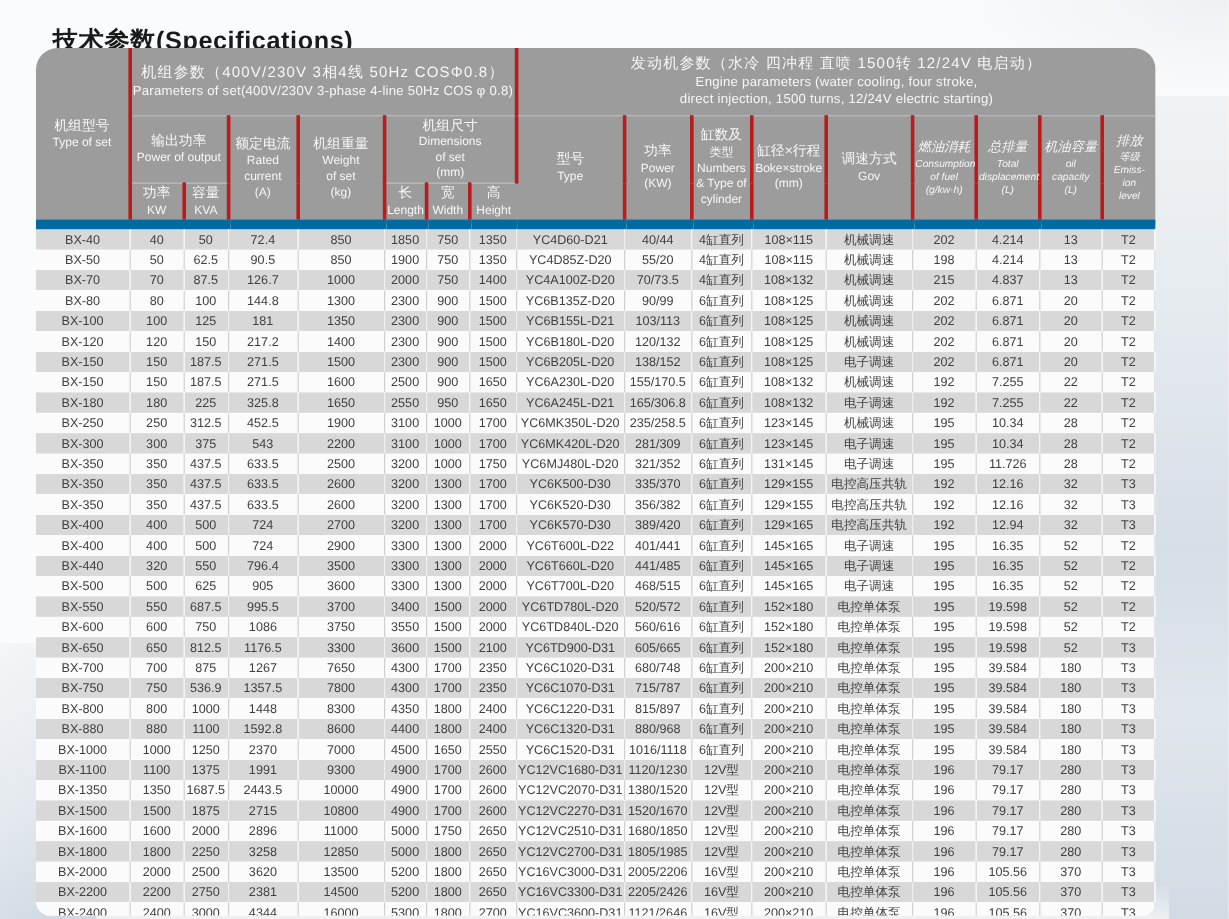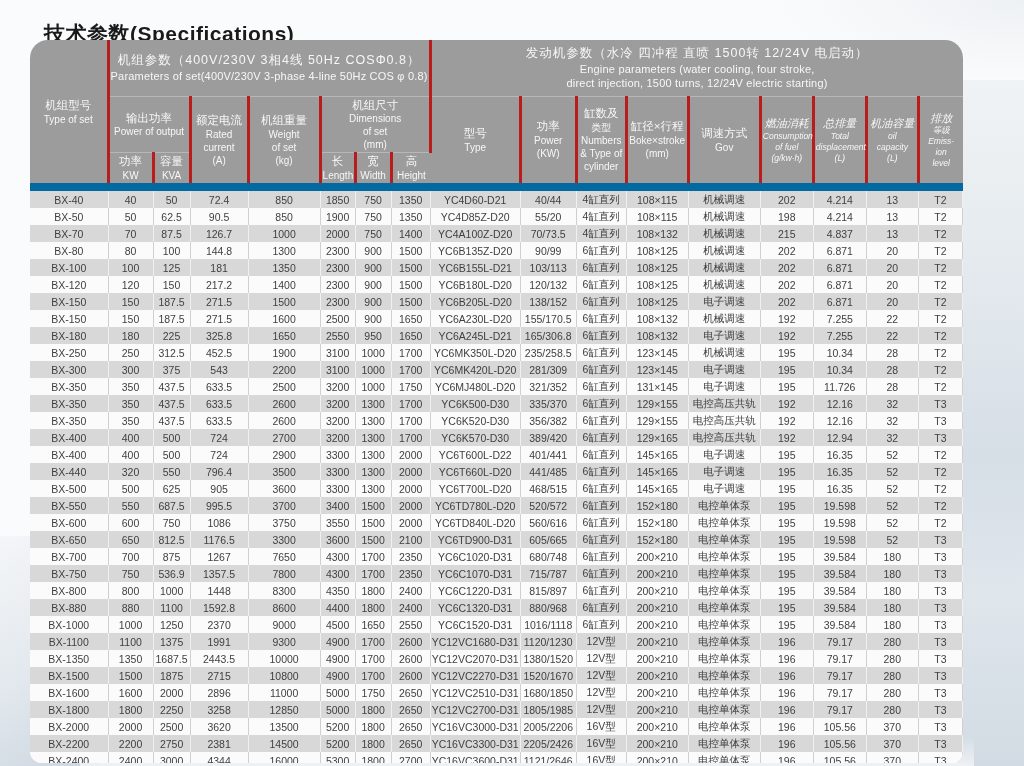--- a/index.html
+++ b/index.html
@@ -645,21 +645,21 @@
             <td>195</td>
             <td>39.584</td>
             <td>180</td>
             <td>T3</td>
           </tr>
           <tr>
             <td>BX-1000</td>
             <td>1000</td>
             <td>1250</td>
             <td>2370</td>
-            <td>9000</td>
+            <td>7000</td>
             <td>4500</td>
             <td>1650</td>
             <td>2550</td>
             <td>YC6C1520-D31</td>
             <td>1016/1118</td>
             <td>6缸直列</td>
             <td>200×210</td>
             <td>电控单体泵</td>
             <td>195</td>
             <td>39.584</td>

